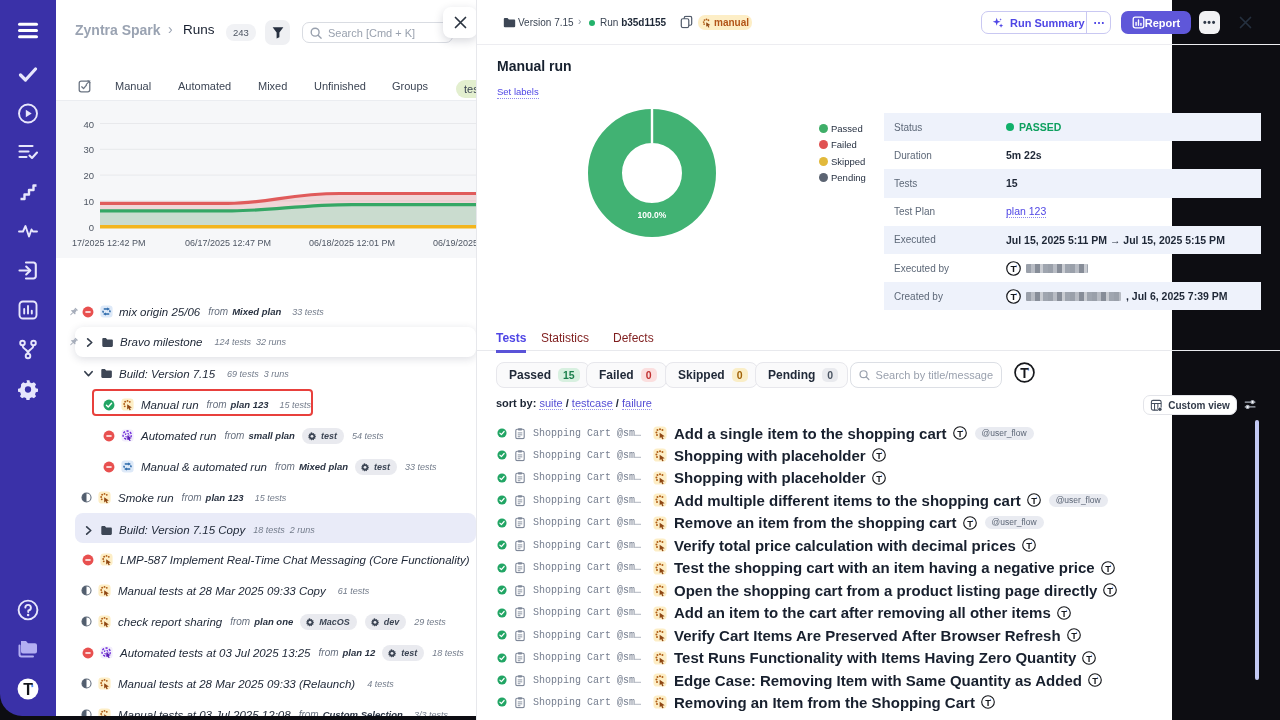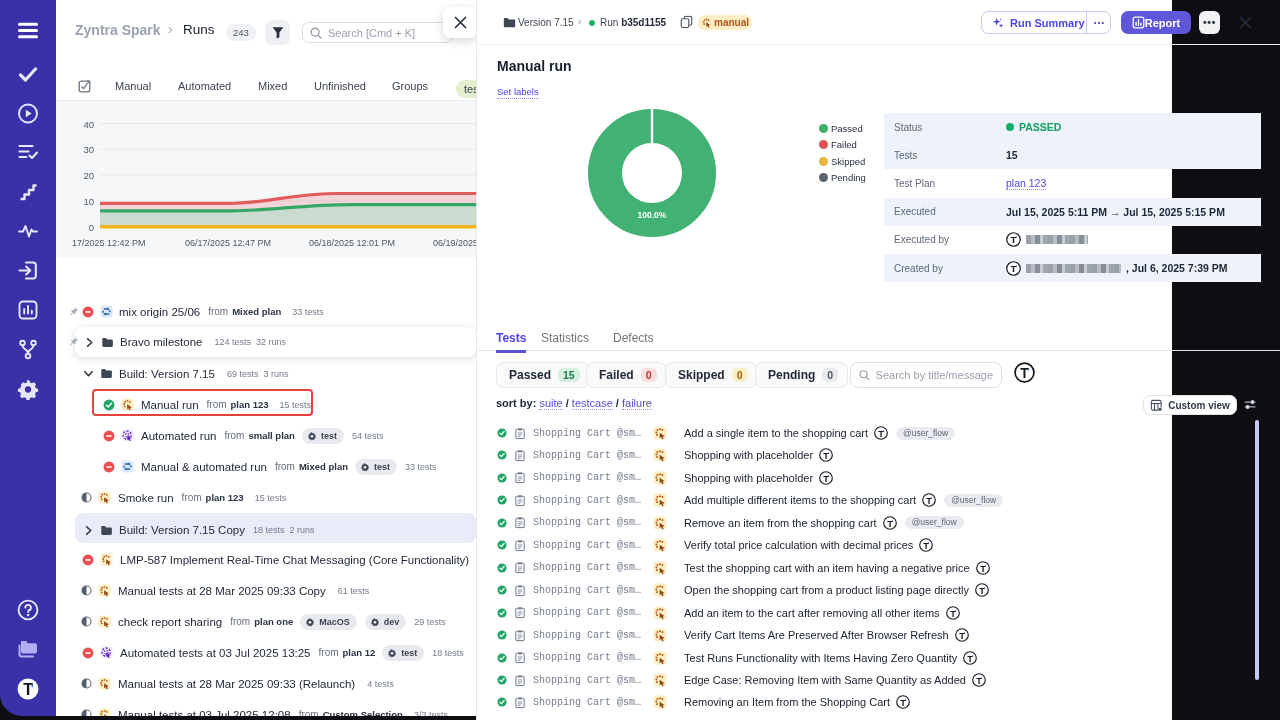--- a/index.html
+++ b/index.html
@@ -21,21 +21,21 @@
 #xcard { position:absolute; left:387px; top:7px; width:34px; height:31px; background:#fff; border-radius:8px; box-shadow:0 3px 10px rgba(30,35,60,.18); display:flex; align-items:center; justify-content:center; z-index:6; }
 
 #ltabs { position:absolute; left:0; top:72px; width:420px; height:29px; border-bottom:1px solid #ebedf1; background:#fff; }
 #ltabs span { position:absolute; top:8px; font-size:11px; color:#3c4554; }
 #tabchip { position:absolute; left:400px; top:5px; background:#e3efcf; color:#52691f; font-size:11px; padding:3px 4px 3px 8px; border-radius:10px 0 0 10px; }
 
 #chart { position:absolute; left:0; top:101px; width:420px; height:157px; background:#f6f7f9; }
 #chart .xl { position:absolute; top:137px; font-size:9px; color:#4e5663; }
 
 
-.lrow { position:absolute; left:0; width:420px; height:31px; display:flex; align-items:center; }
+.lrow { position:absolute; left:0; width:420px; height:31px; display:flex; align-items:center;font-style:italic; }
 .lrow .t { font-size:11.5px; color:#222b3a; margin-right:8px; white-space:nowrap; }
 .lrow .from { font-size:10px; color:#67707f; margin-right:4px; white-space:nowrap; }
 .lrow .fromb { font-size:9.5px; font-weight:700; color:#2a3342; margin-right:7px; white-space:nowrap; }
 .lrow .meta { font-size:9px; color:#737c8b; margin-right:7px; white-space:nowrap; }
 .gchip { display:inline-flex; align-items:center; gap:4px; background:#e9eaef; border-radius:8px; height:16px; padding:0 7px 0 5px; font-size:9px; font-weight:700; color:#3c4554; margin-right:8px; white-space:nowrap; }
 .ico { flex:0 0 auto; }
 
 
 #rp { position:absolute; left:476px; top:0; width:696px; height:720px; background:#fff; border-left:1px solid #e7e8ec; z-index:3; }
 #rphead { position:absolute; left:0; top:0; width:804px; height:45px; border-bottom:1px solid #ededf1; }
@@ -54,33 +54,33 @@
 .leg i { width:9px; height:9px; border-radius:50%; display:inline-block; }
 
 #dtable { position:absolute; left:407px; top:113px; width:377px; }
 .drow { display:flex; align-items:center; height:28.2px; font-size:10px; }
 .drow.alt { background:#eef2fb; }
 .drow .lbl { width:122px; padding-left:10px; color:#5d6878; flex:0 0 auto; }
 .drow .val { color:#1e2736; font-weight:600; font-size:10.5px; display:flex; align-items:center; gap:5px; white-space:nowrap; }
 
 #rtabs { position:absolute; left:0; top:326px; width:804px; height:25px; border-bottom:1px solid #e8e9ed; }
 #rtabs .at { position:absolute; left:19px; top:5px; font-size:12px; font-weight:700; color:#4f46e5; padding-bottom:5px; border-bottom:3px solid #5a53d8; }
-#rtabs .nt { position:absolute; top:5px; font-size:12px; color:#737373; }
+#rtabs .nt { position:absolute; top:5px; font-size:12px; color:#7f1d1d; }
 
 .fchip { position:absolute; top:362px; height:26px; border:1px solid #e7e7ec; background:#fafafb; border-radius:8px; display:flex; align-items:center; gap:7px; padding:0 9px 0 12px; font-size:12px; font-weight:600; color:#212a39; }
 .fchip b { font-size:10.5px; font-weight:700; border-radius:5px; padding:1px 5px; }
 #rsearch { position:absolute; left:373px; top:362px; width:152px; height:26px; border:1px solid #dcdfe5; border-radius:8px; display:flex; align-items:center; gap:6px; padding:0 8px; font-size:11px; color:#9aa1ae; white-space:nowrap; overflow:hidden; }
 
 #sortrow { position:absolute; left:19px; top:397px; font-size:11px; color:#1c2534; font-weight:600; }
 #sortrow a { color:#544dd4; font-weight:400; text-decoration:none; border-bottom:1px dotted #9a94ea; }
 #cview { position:absolute; left:666px; top:395px; width:94px; height:20px; border:1px solid #e3e4e9; border-radius:7px; background:#fff; display:flex; align-items:center; justify-content:center; gap:5px; font-size:10px; font-weight:600; color:#323b4a; }
 
 .trow { position:absolute; left:0; width:780px; height:22px; display:flex; align-items:center; }
 .trow .mono { font-family:"Liberation Mono",monospace; font-size:10px; color:#747d8e; margin-left:7px; white-space:pre; }
-.trow .tt { font-size:11px; font-weight:400; color:#18202e; margin-left:17px; white-space:nowrap; }
+.trow .tt { font-size:15px; font-weight:700; color:#18202e; margin-left:7px; white-space:nowrap; }
 .uchip { background:#e9ebf1; border-radius:7px; height:13px; line-height:13px; padding:0 7px; font-size:8.5px; color:#5b6575; margin-left:8px; white-space:nowrap; }
 #scrollbar { position:absolute; left:778px; top:420px; width:4px; height:260px; background:#c3c9f4; border-radius:2px; }
 </style>
 </head>
 <body>
 
 <svg width="0" height="0" style="position:absolute">
 <defs>
 <symbol id="spark" viewBox="0 0 16 16">
   <rect x="0.5" y="0.5" width="15" height="15" rx="4.2" fill="#fdeec6"></rect>
@@ -546,20 +546,24 @@
 
   <div class="leg" style="left:342px;top:123px"><i style="background:#3fae68"></i>Passed</div>
   <div class="leg" style="left:342px;top:139px"><i style="background:#e05252"></i>Failed</div>
   <div class="leg" style="left:342px;top:156px"><i style="background:#e2b93b"></i>Skipped</div>
   <div class="leg" style="left:342px;top:172px"><i style="background:#5b6472"></i>Pending</div>
 
   <div id="dtable">
     <div class="drow alt">
         <span class="lbl">Status</span>
         <span class="val" style="color:#0ea05f"><i style="width:8px;height:8px;border-radius:50%;background:#10b06a;display:inline-block"></i>PASSED</span>
+      </div>
+    <div class="drow">
+        <span class="lbl">Duration</span>
+        <span class="val">5m 22s</span>
       </div>
     <div class="drow alt">
         <span class="lbl">Tests</span>
         <span class="val">15</span>
       </div>
     <div class="drow">
         <span class="lbl">Test Plan</span>
         <span class="val" style="color:#4f46e5;font-weight:400;border-bottom:1px dotted #8d87ee">plan 123</span>
       </div>
     <div class="drow alt">

